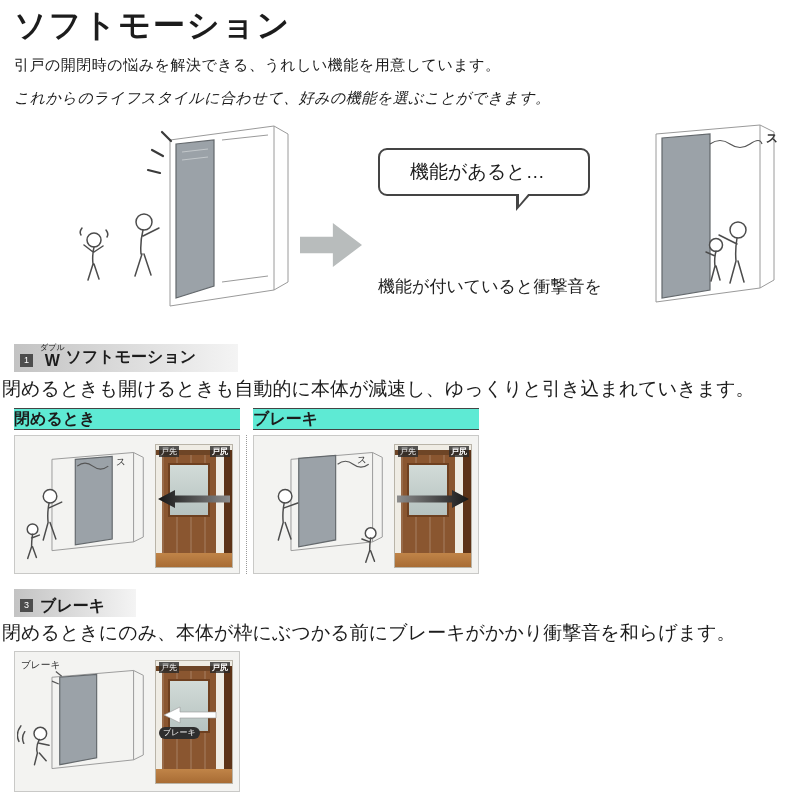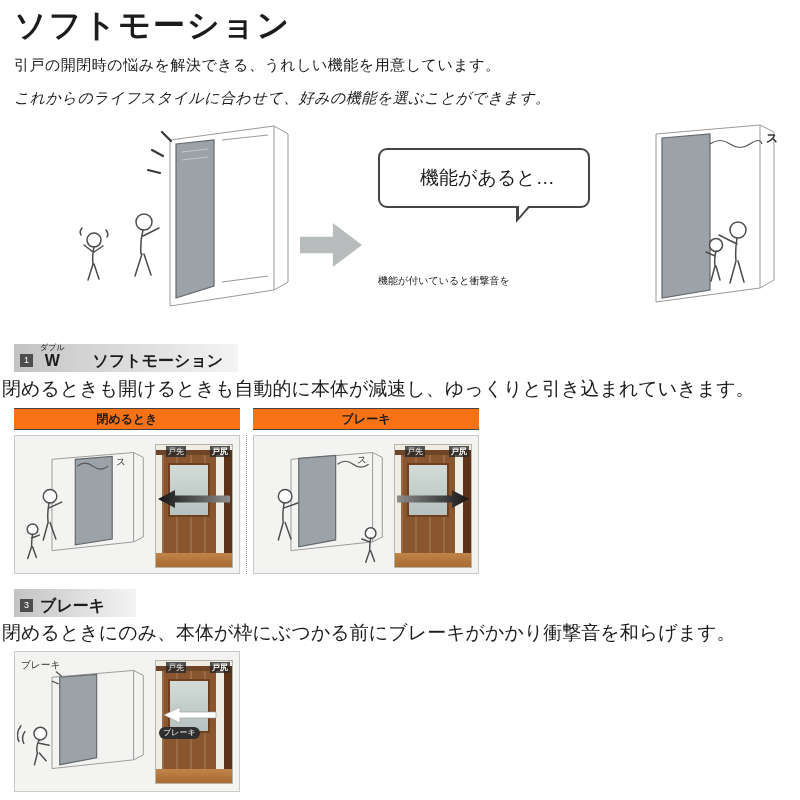--- a/index.html
+++ b/index.html
@@ -8,44 +8,44 @@
   .abs{position:absolute;}
   .title{left:14px;top:4px;font-size:32px;font-weight:bold;letter-spacing:2px;margin:0;}
   .intro{left:14px;font-size:15px;margin:0;letter-spacing:0.5px;}
   .i1{top:56px;font-family:Liberation Mono, monospace;} .i2{top:89px;font-style:italic;}
 
   
   .hero-left{left:42px;top:110px;width:255px;height:220px;}
   .hero-right{left:598px;top:110px;width:195px;height:220px;}
   .hero-arrow{left:300px;top:223px;width:62px;height:44px;background:var(--hero-arrow,#b8bcbc);
     clip-path:polygon(0% 31%,53% 31%,53% 0%,100% 50%,53% 100%,53% 69%,0% 69%);}
-  .bubble{left:378px;top:148px;width:212px;height:60px;border:2px solid #444;border-radius:9px;
-    background:#fff;display:flex;align-items:center;padding-left:40px;font-size:19px;box-sizing:border-box;}
+  .bubble{left:378px;top:148px;width:212px;height:48px;border:2px solid #444;border-radius:9px;
+    background:#fff;display:flex;align-items:center;padding-left:30px;font-size:19px;box-sizing:border-box;}
   .bubble::before{content:"";position:absolute;left:136px;bottom:-17px;width:0;height:0;
     border-style:solid;border-width:17px 15px 0 0;border-color:#444 transparent transparent transparent;}
   .bubble::after{content:"";position:absolute;left:139px;bottom:-11px;width:0;height:0;
     border-style:solid;border-width:12px 10px 0 0;border-color:#fff transparent transparent transparent;}
-  .caption{left:378px;top:272px;font-size:10px;line-height:1.75;margin:0;color:#222;}
+  .caption{left:378px;top:272px;font-size:17px;line-height:1.75;margin:0;color:#222;}
 
   
   .sec-bar{height:28px;background:linear-gradient(to right,var(--header-bar,#c3c3c3),#f4f4f4);
     display:flex;align-items:flex-end;padding-bottom:3px;box-sizing:border-box;}
   .badge{width:13px;height:13px;background:var(--badge,#4d4d4d);color:#fff;font-size:9px;line-height:13px;
     text-align:center;margin:0 7px 2px 6px;flex:0 0 auto;}
-  .sec-title{display:inline-flex;align-items:flex-end;font-weight:bold;font-size:16px;line-height:1;gap:27px;}
+  .sec-title{display:inline-flex;align-items:center;font-weight:bold;font-size:16px;line-height:1;}
   .rubyw{display:inline-flex;flex-direction:column;align-items:center;margin-right:1px;}
   .rt{font-size:8px;font-weight:normal;line-height:1;margin-bottom:1px;}
   .sec1-bar{left:14px;top:344px;width:224px;}
   .sec3-bar{left:14px;top:589px;width:122px;}
   .sec-desc{left:2px;font-size:19px;margin:0;letter-spacing:0;}
   .d1{top:376px;} .d3{top:620px;}
 
   
-  .plabel{height:22px;border-top:1px solid #444;border-bottom:1px solid #444;background:#f97316;
-    text-align:center;font-size:12px;font-weight:bold;line-height:20px;box-sizing:border-box;}
+  .plabel{height:22px;border-top:1px solid #444;border-bottom:1px solid #444;background:#5eead4;
+    text-align:left;font-size:16px;font-weight:bold;line-height:20px;box-sizing:border-box;}
   .pl1{left:14px;top:408px;width:226px;} .pl2{left:253px;top:408px;width:226px;}
 
   
   .panel{background:#f3f3f1;border:1px solid #c9c9c7;box-sizing:border-box;}
   .pn1{left:14px;top:435px;width:226px;height:139px;}
   .pn2{left:253px;top:435px;width:226px;height:139px;}
   .pn3{left:14px;top:651px;width:226px;height:141px;}
   .pdivider{left:246px;top:435px;height:139px;width:0;border-left:1px dotted #999;}
   .lineart{position:absolute;left:2px;top:3px;width:136px;height:130px;}
 
@@ -55,21 +55,21 @@
   .ph-beam{position:absolute;top:5px;left:0;right:0;height:5px;background:#6e4526;}
   .ph-door{position:absolute;top:10px;left:6px;width:54px;bottom:14px;background:var(--door-wood,#8a5630);
     background-image:repeating-linear-gradient(to right,rgba(255,255,255,0.12) 0 2px,rgba(0,0,0,0) 2px 14px);}
   .ph-glass{position:absolute;top:8px;left:6px;right:6px;height:50px;border:2px solid #6e4020;
     background:linear-gradient(#d2dbd8,#b6c2c0);}
   .ph-frame-right{position:absolute;top:5px;right:0;width:8px;bottom:14px;background:#5c3318;}
   .ph-floor{position:absolute;left:0;right:0;bottom:0;height:14px;
     background:linear-gradient(var(--floor-wood,#c08448),#a86c34);}
   .ph-tag{position:absolute;top:1px;font-size:8px;color:#fff;background:rgba(40,40,40,.78);
     padding:0 2px;line-height:11px;z-index:3;}
-  .tag-l{left:10px;font-family:Liberation Serif, serif;} .tag-r{right:2px;font-weight:bold;}
+  .tag-l{left:3px;font-family:Liberation Serif, serif;} .tag-r{right:2px;font-weight:bold;}
   .ph-arrow{position:absolute;top:44px;left:2px;width:72px;height:20px;z-index:2;}
   .brake-badge{position:absolute;left:3px;top:66px;z-index:3;background:#2e2e2e;color:#fff;
     font-size:8px;line-height:12px;padding:0 4px;border-radius:6px;}
 
   
   .frame{fill:none;stroke:#9a9a9a;stroke-width:1;}
   .doorp{fill:#9ba2a8;stroke:#63686c;stroke-width:1.2;}
   .squig{fill:none;stroke:#555;stroke-width:1.2;}
   .impact{fill:none;stroke:#3a3a3a;stroke-width:2.2;stroke-linecap:round;}
   .snd{font-size:12px;fill:#333;font-weight:bold;font-family:"Liberation Sans","DejaVu Sans",sans-serif;}

